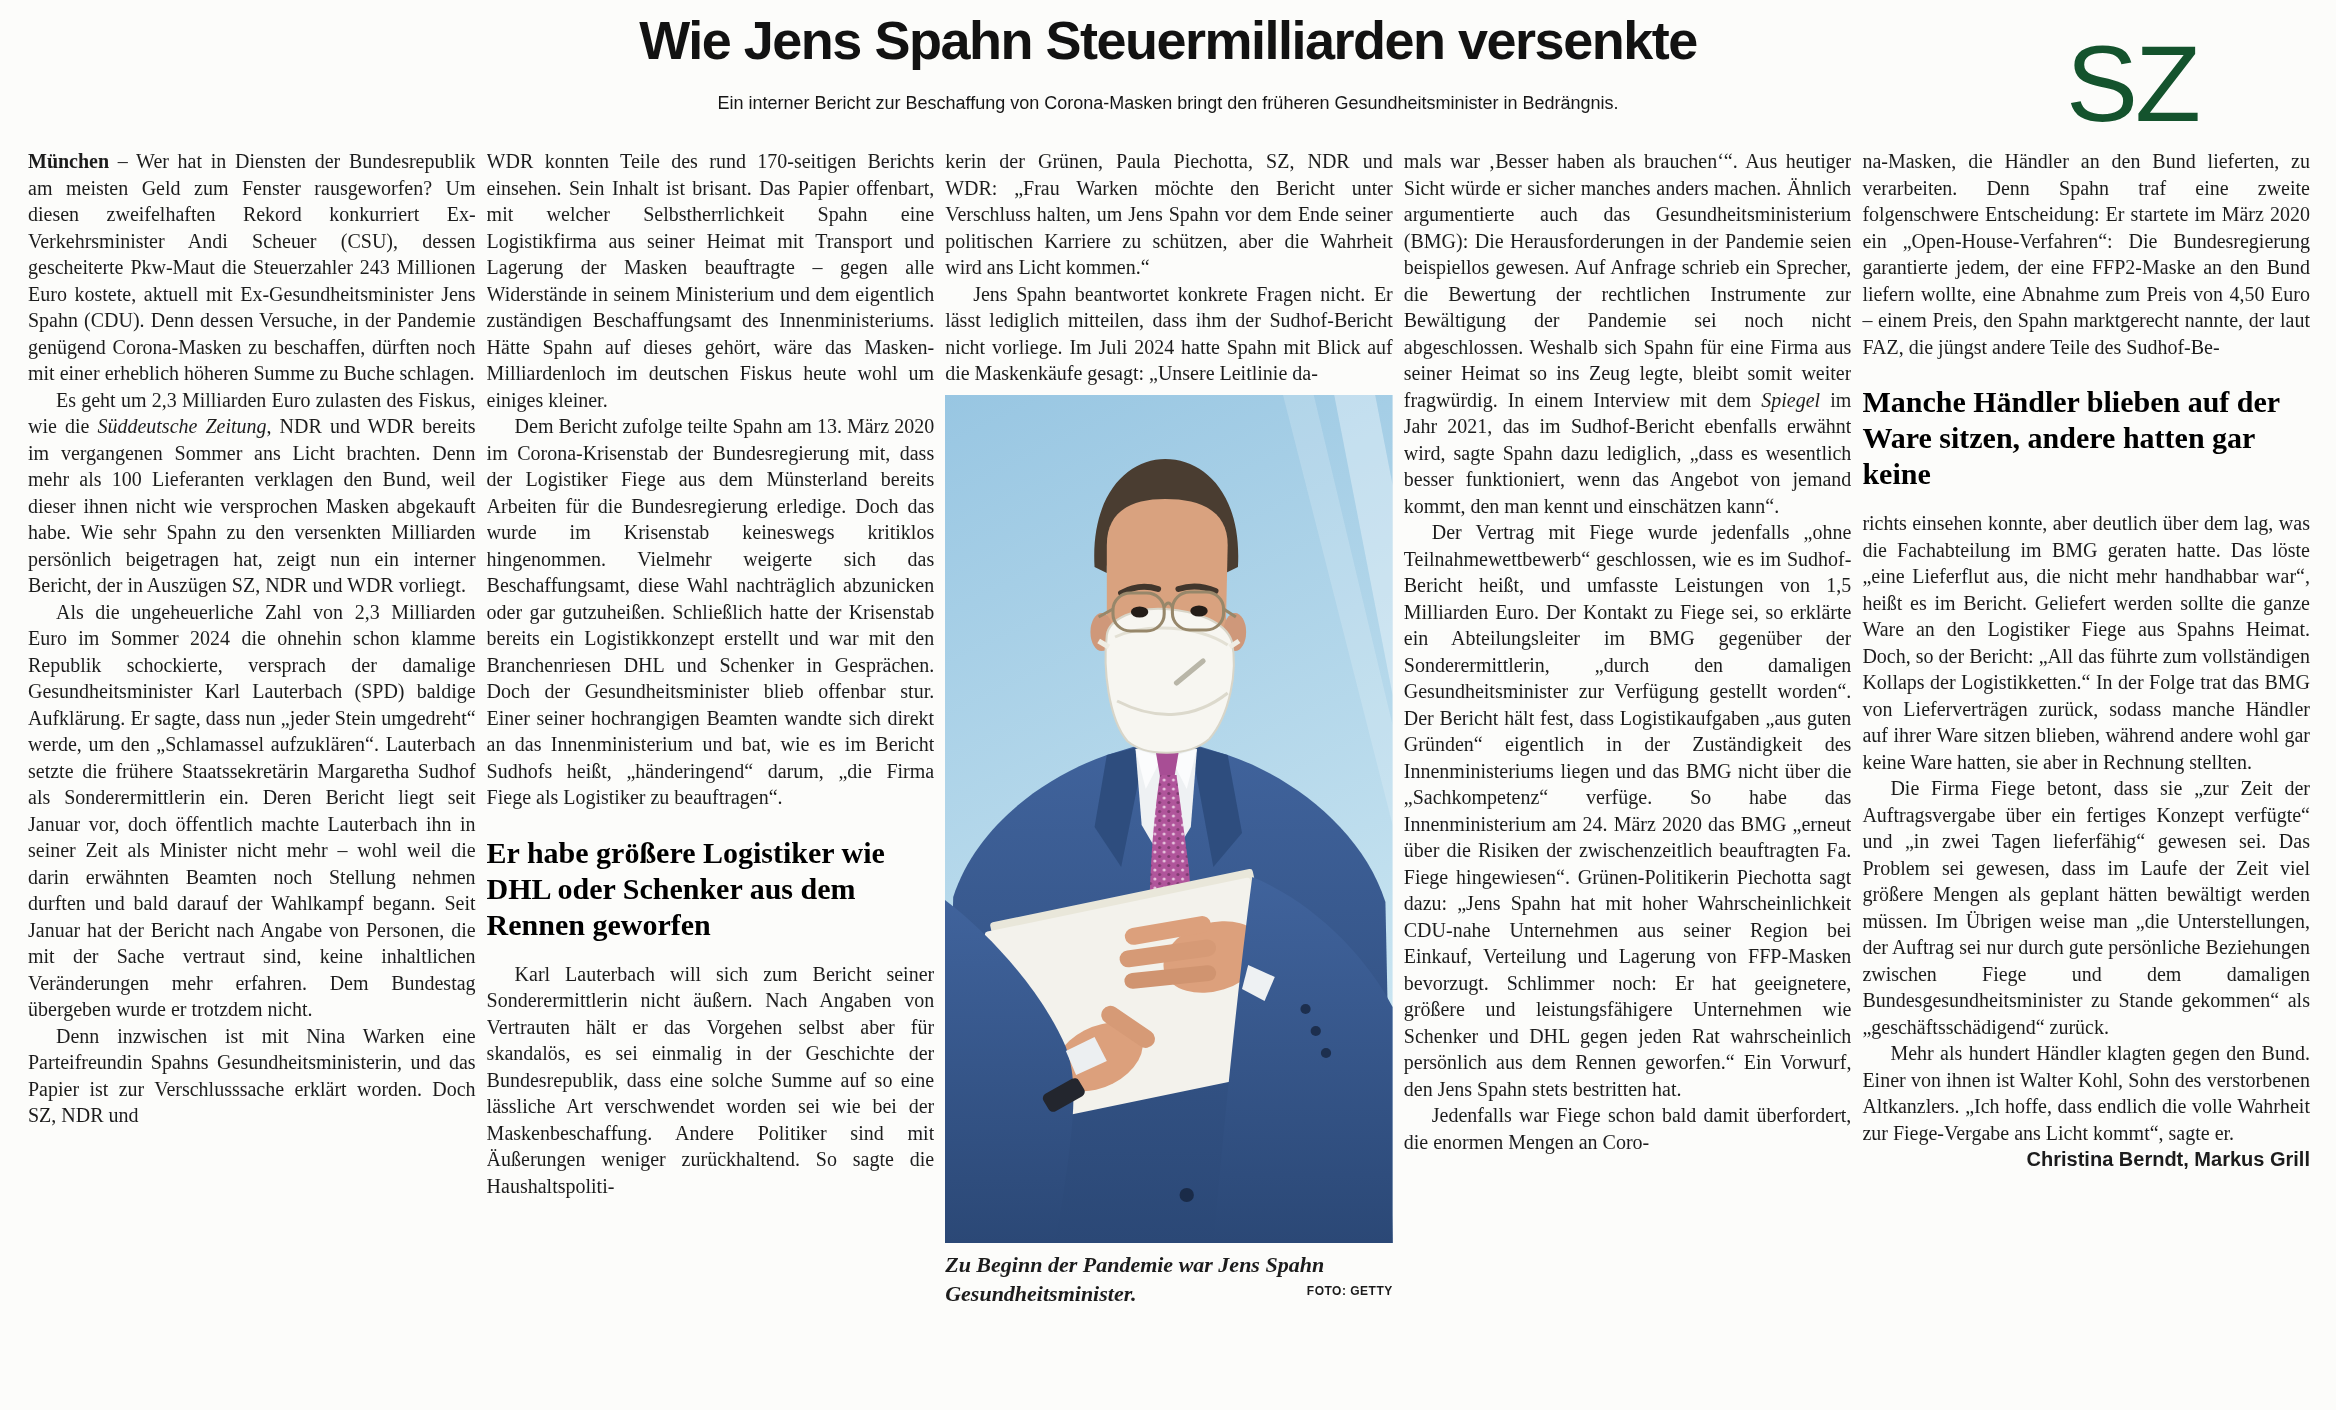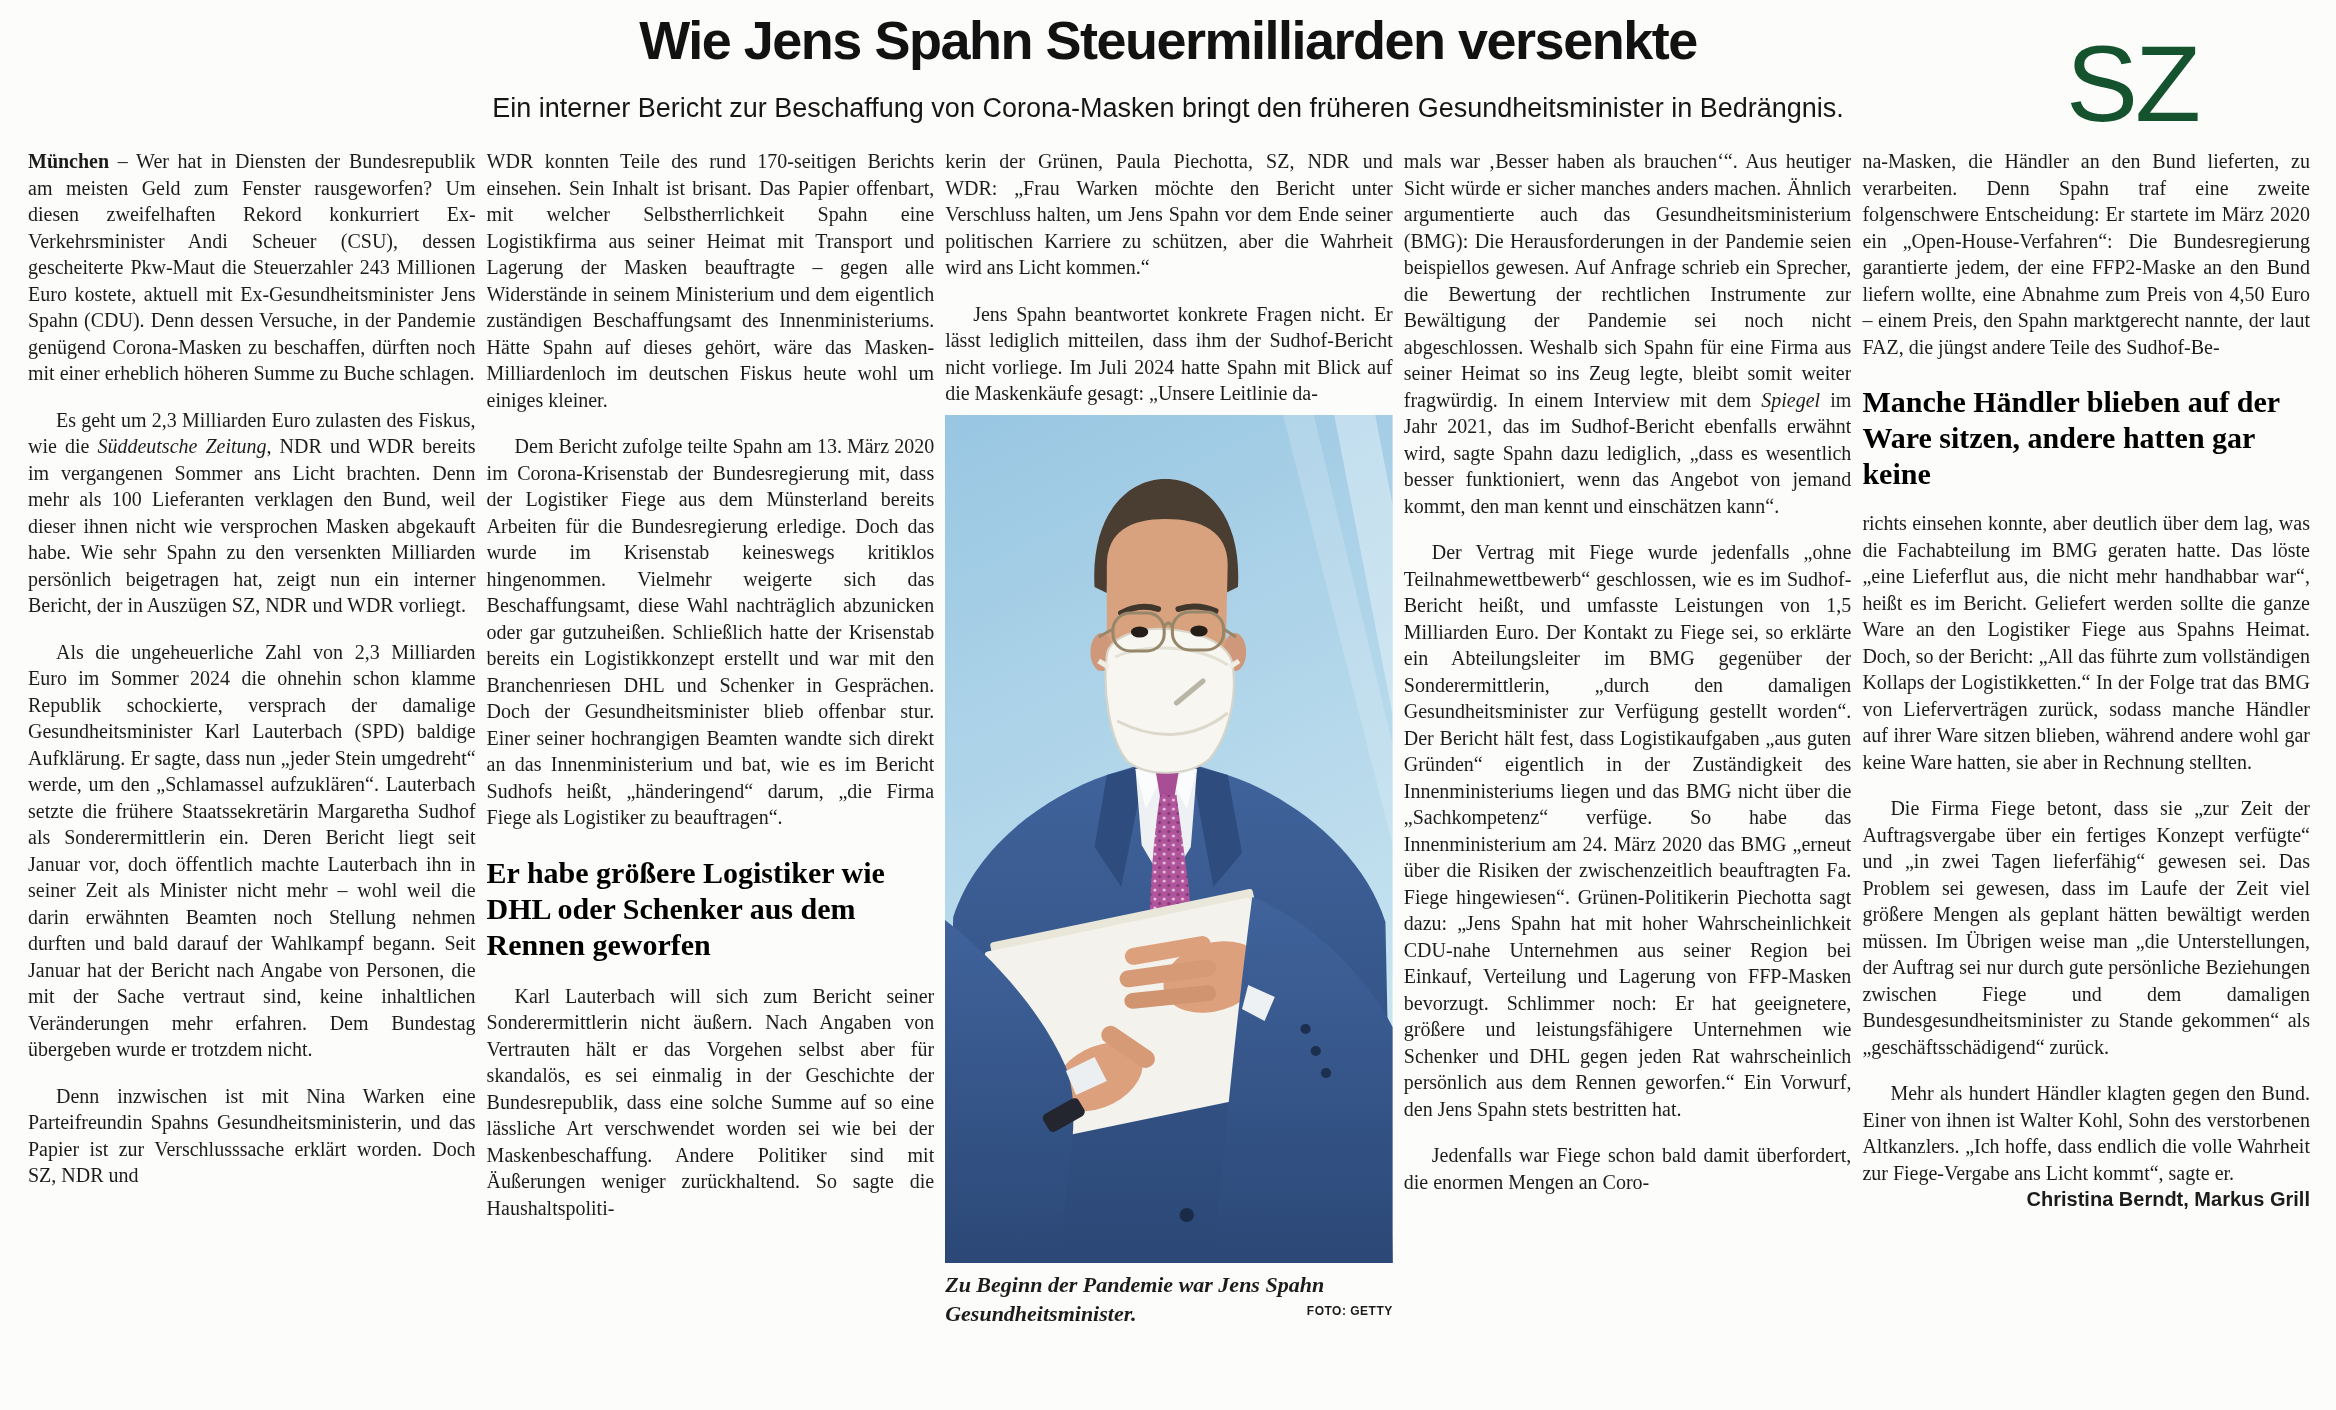--- a/index.html
+++ b/index.html
@@ -1,28 +1,28 @@
 <!DOCTYPE html>
 <html lang="de"><head>
 <meta charset="utf-8">
 <style>
   html,body{margin:0;padding:0;background:#e8e8e8;}
   .page{position:relative;width:2336px;height:1410px;background:#fcfcfa;color:#1c1c1c;
         font-family:"Liberation Serif","DejaVu Serif",serif;overflow:hidden;margin:0 auto;}
   .masthead{position:absolute;top:0;left:0;width:100%;text-align:center;}
   .title{font-family:"Liberation Sans","DejaVu Sans",sans-serif;font-weight:700;
          font-size:54px;letter-spacing:-1.5px;color:#121212;padding-top:12px;line-height:1.05;}
-  .subtitle{font-family:"Liberation Sans","DejaVu Sans",sans-serif;font-size:27px;
+  .subtitle{font-family:"Liberation Sans","DejaVu Sans",sans-serif;font-size:18px;
             color:#161616;margin-top:24px;}
   .sz-logo{position:absolute;top:30px;right:138px;font-family:"Liberation Sans","DejaVu Sans",sans-serif;
            font-size:108px;font-weight:400;letter-spacing:-3px;color:#14532d;line-height:1;}
   .columns{position:absolute;top:148px;left:28px;right:26px;bottom:2px;display:flex;gap:11px;}
   .col{flex:1 1 0;min-width:0;overflow:hidden;}
   .para{margin:0;text-align:justify;font-size:20px;line-height:26.5px;hyphens:auto;-webkit-hyphens:auto;}
-  .para.ind{text-indent:28px;margin-top:20px;}
+  .para.ind{text-indent:28px;}
   .para strong{font-weight:700;}
   .para em{font-style:italic;}
   .subhead{font-family:Liberation Serif, serif;font-weight:700;color:#000000;
            font-size:30px;line-height:36px;margin:24px 0 18px 0;text-align:left;}
   figure{margin:0;}
   .photo{display:block;width:100%;height:848px;margin-top:8px;}
   figcaption{position:relative;font-style:italic;font-size:22px;line-height:29px;margin-top:7px;
              text-align:left;font-weight:bold;}
   .credit{position:absolute;right:0;bottom:2px;font-style:normal;
           font-family:"Liberation Sans","DejaVu Sans",sans-serif;font-size:12px;

